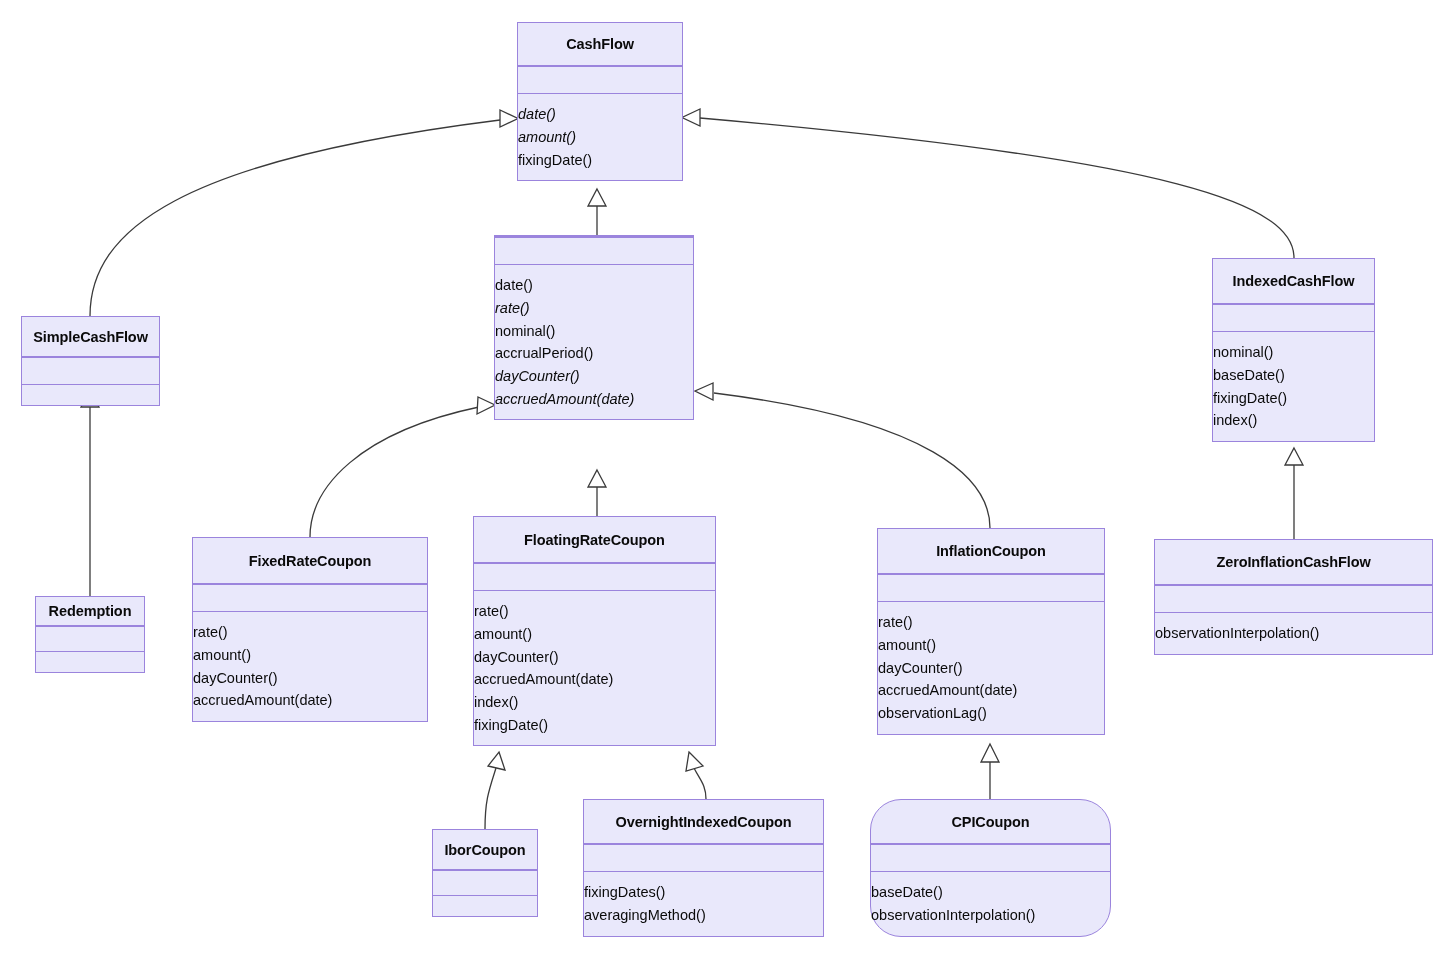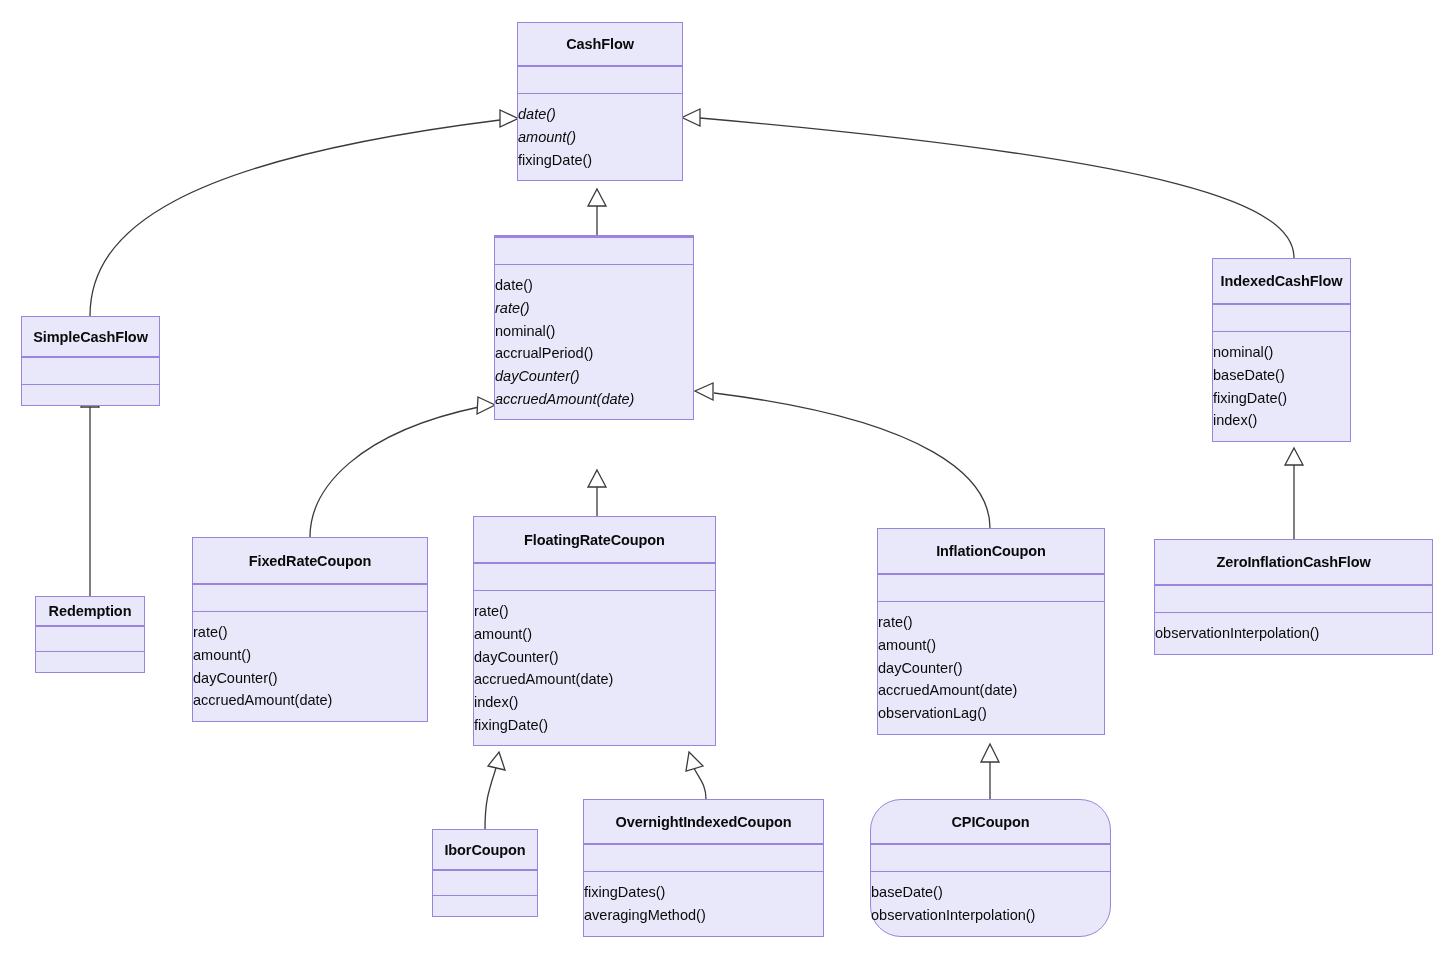--- a/index.html
+++ b/index.html
@@ -168,21 +168,21 @@
       </div>
       <div class="uml-class" style="left: 35px; top: 596px; width: 110px;">
         <div class="uml-name" style="height: 28px;">Redemption</div>
         <div class="uml-sep"></div>
         <div class="uml-attrs" style="height: 24px;"></div>
         <div class="uml-sep"></div>
         <div class="uml-ops" style="padding: 0px;">
           <div class="empty-pad"></div>
         </div>
       </div>
-      <div class="uml-class" style="left: 1212px; top: 258px; width: 139px;">
+      <div class="uml-class" style="left: 1212px; top: 258px; width: 163px;">
         <div class="uml-name" style="height: 44px;">IndexedCashFlow</div>
         <div class="uml-sep"></div>
         <div class="uml-attrs" style="height: 26px;"></div>
         <div class="uml-sep"></div>
         <div class="uml-ops">
           <div class="uml-op">nominal()</div>
           <div class="uml-op">baseDate()</div>
           <div class="uml-op">fixingDate()</div>
           <div class="uml-op">index()</div>
         </div>

